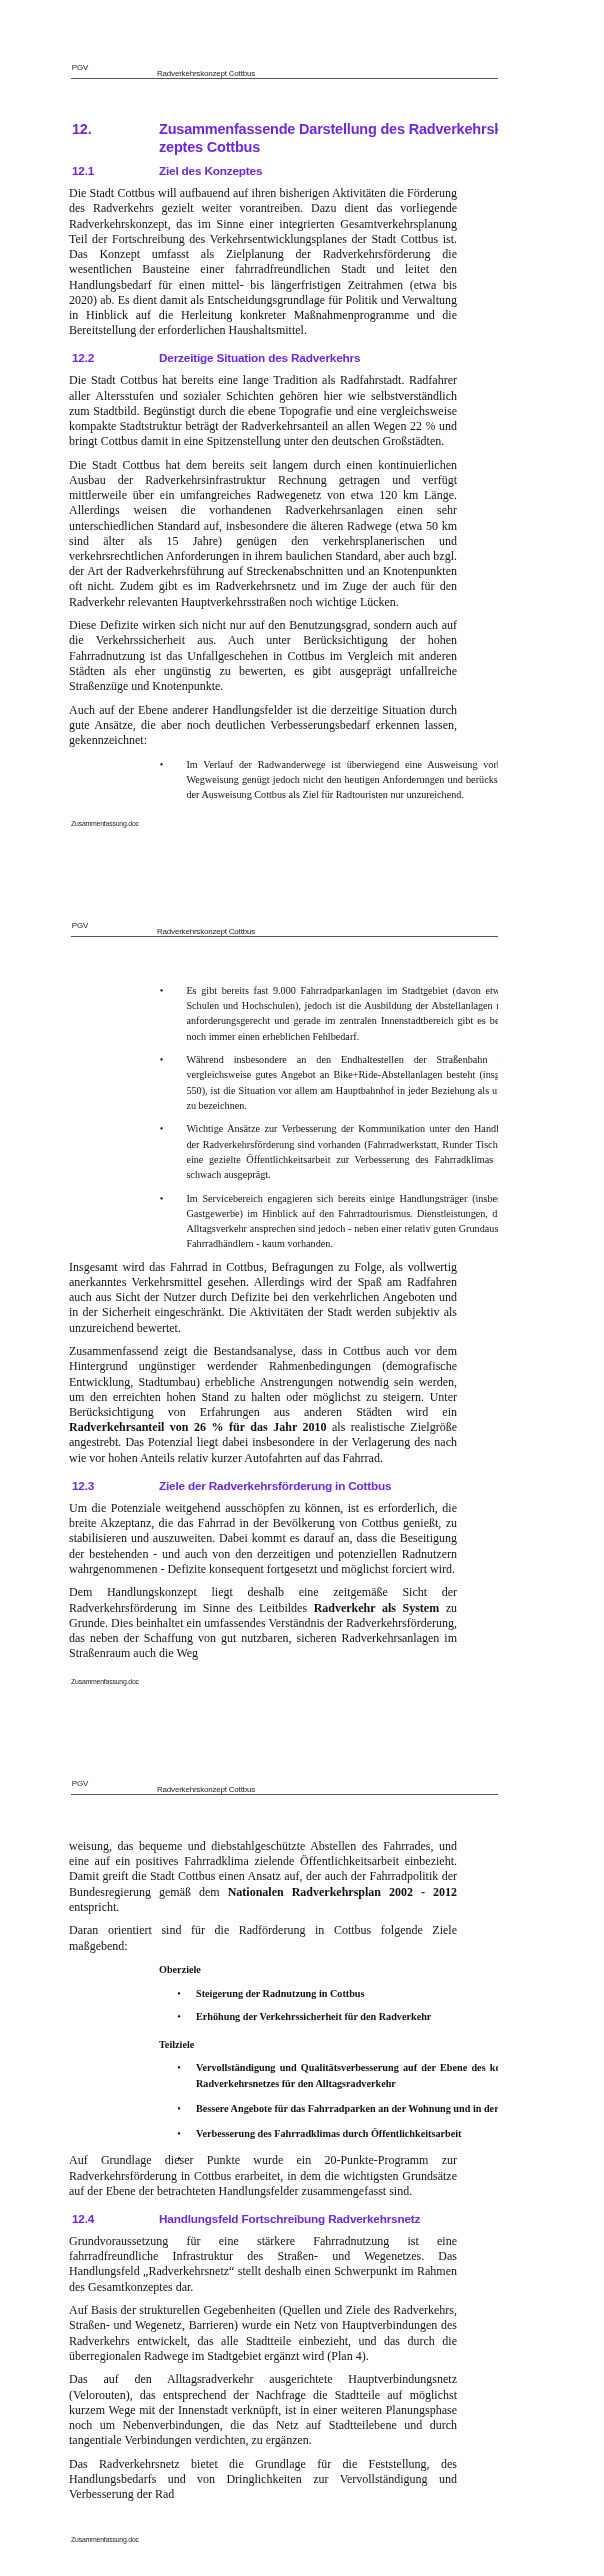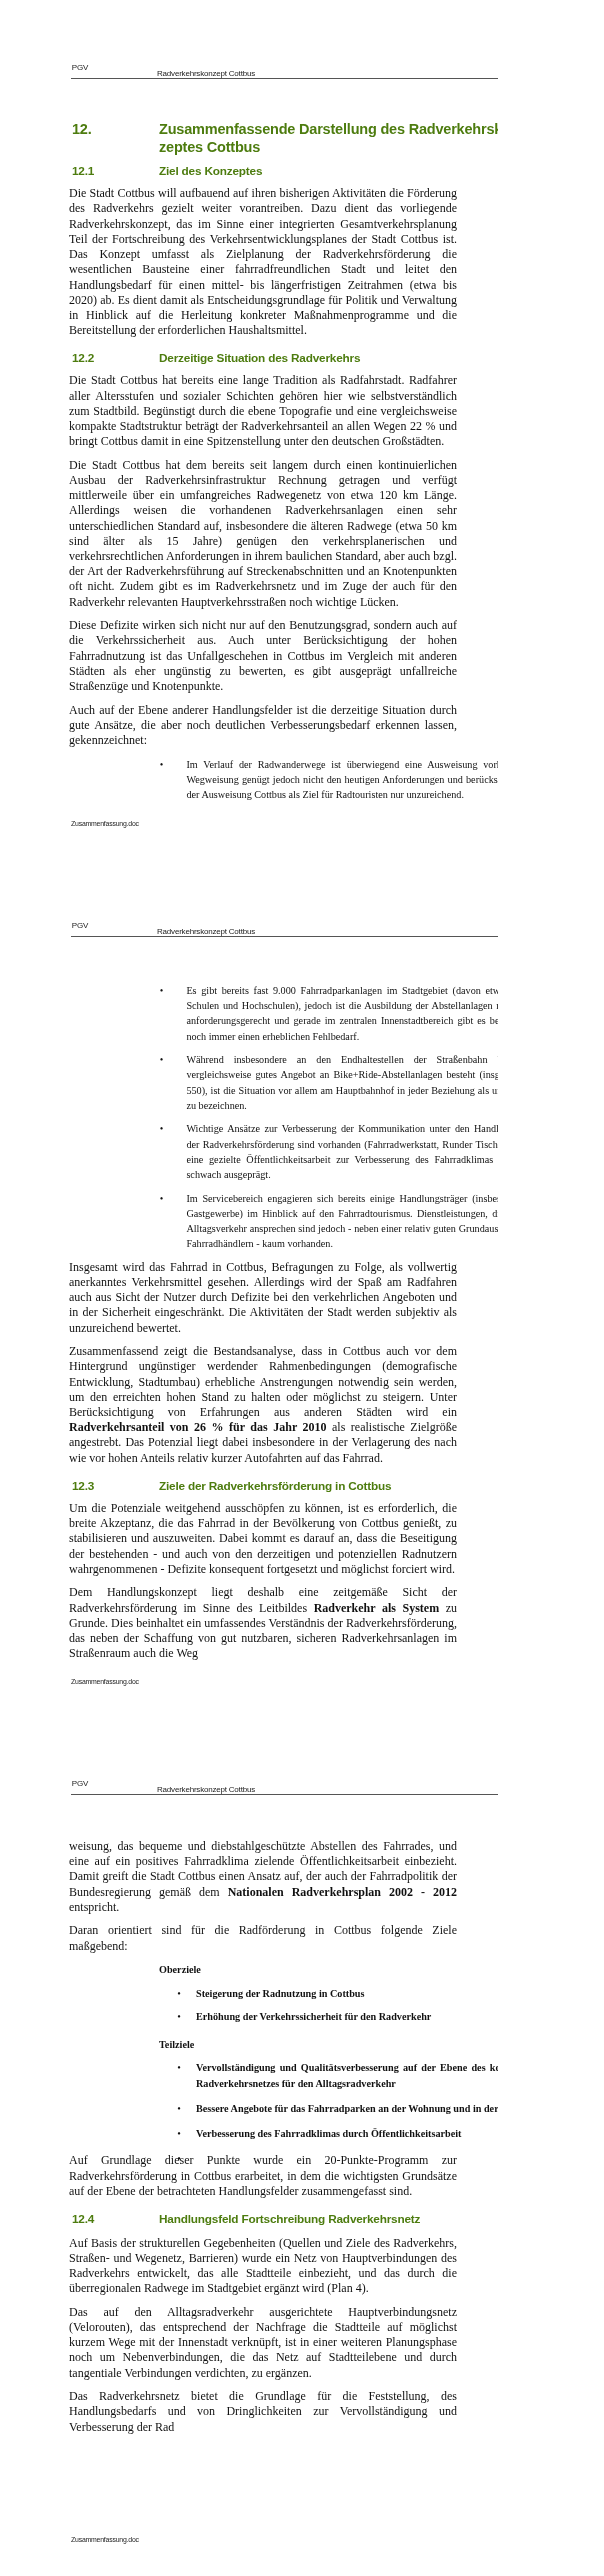--- a/index.html
+++ b/index.html
@@ -39,21 +39,21 @@
   .content {
     position: absolute;
     left: 0;
     top: 0;
     width: 605px;
   }
   .h1, .h2 {
     position: relative;
     font-family: "Liberation Sans", sans-serif;
     font-weight: bold;
-    color: #4d7c0f;
+    color: #6d28d9;
     letter-spacing: -0.2px;
   }
   .h1 { font-size: 14.5px; line-height: 18.3px; margin-left: 159px; width: 381px; }
   .h2 { font-size: 11.8px; line-height: 15.2px; margin-left: 159px; width: 381px; }
   .h1 .n, .h2 .n { position: absolute; left: -87px; top: 0; }
   p, .para {
     font-family: "Liberation Serif", serif;
     font-size: 12px;
     line-height: 15.2px;
     color: #111;
@@ -185,20 +185,21 @@
       <li style="margin-top:10px;"><span class="dot">•</span><span>Bessere Angebote für das Fahrradparken an der Wohnung und in der Stadt</span></li>
       <li style="margin-top:10px;"><span class="dot">•</span><span>Verbesserung des Fahrradklimas durch Öffentlichkeitsarbeit</span></li>
       <li style="margin-top:10px;"><span class="dot">•</span></li>
     </ul>
     <p style="margin-top:6.9px;">Auf Grundlage dieser Punkte wurde ein 20-Punkte-Programm zur Radverkehrsför­derung in Cottbus erarbeitet, in dem die wichtigsten Grundsätze auf der Ebene der betrachteten Handlungsfelder zusammengefasst sind.</p>
 
     <div class="h2" style="margin-top:13px;">
       <span class="n">12.4</span>
       <span>Handlungsfeld Fortschreibung Radverkehrsnetz</span>
     </div>
+    <p style="margin-top:6.9px;">Grundvoraussetzung für eine stärkere Fahrradnutzung ist eine fahrradfreundliche Infrastruktur des Straßen- und Wegenetzes. Das Handlungsfeld „Radverkehrsnetz“ stellt deshalb einen Schwerpunkt im Rahmen des Gesamtkonzeptes dar.</p>
     <p style="margin-top:8.4px;">Auf Basis der strukturellen Gegebenheiten (Quellen und Ziele des Radverkehrs, Straßen- und Wegenetz, Barrieren) wurde ein Netz von Hauptverbindungen des Radverkehrs entwickelt, das alle Stadtteile einbezieht, und das durch die überregi­onalen Radwege im Stadtgebiet ergänzt wird (Plan 4).</p>
     <p style="margin-top:8.4px;">Das auf den Alltagsradverkehr ausgerichtete Hauptverbindungsnetz (Velorouten), das entsprechend der Nachfrage die Stadtteile auf möglichst kurzem Wege mit der Innenstadt verknüpft, ist in einer weiteren Planungsphase noch um Nebenverbin­dungen, die das Netz auf Stadtteilebene und durch tangentiale Verbindungen ver­dichten, zu ergänzen.</p>
     <p style="margin-top:8.4px;">Das Radverkehrsnetz bietet die Grundlage für die Feststellung, des Handlungsbe­darfs und von Dringlichkeiten zur Vervollständigung und Verbesserung der Rad­</p>
   </div>
 
   <div class="ftr">Zusammenfassung.doc</div>
 </div>
 
 
 </body></html>

